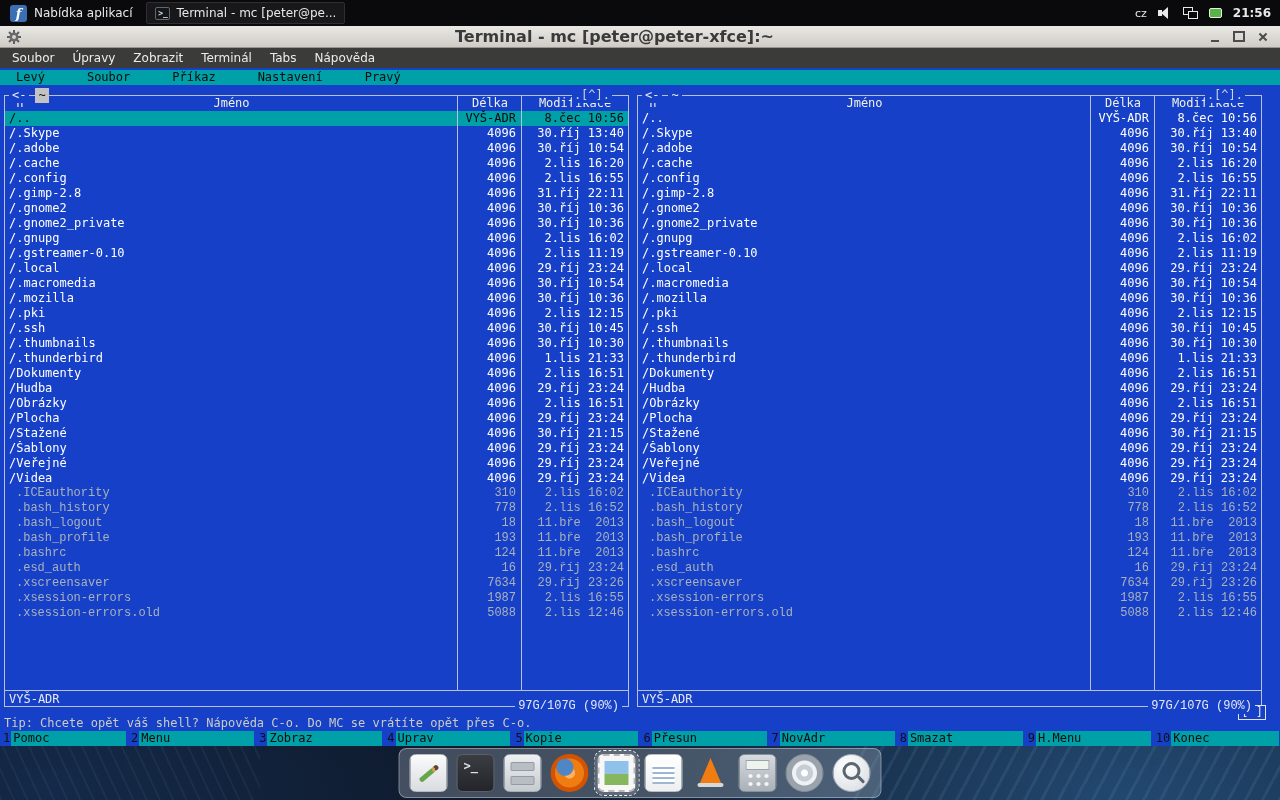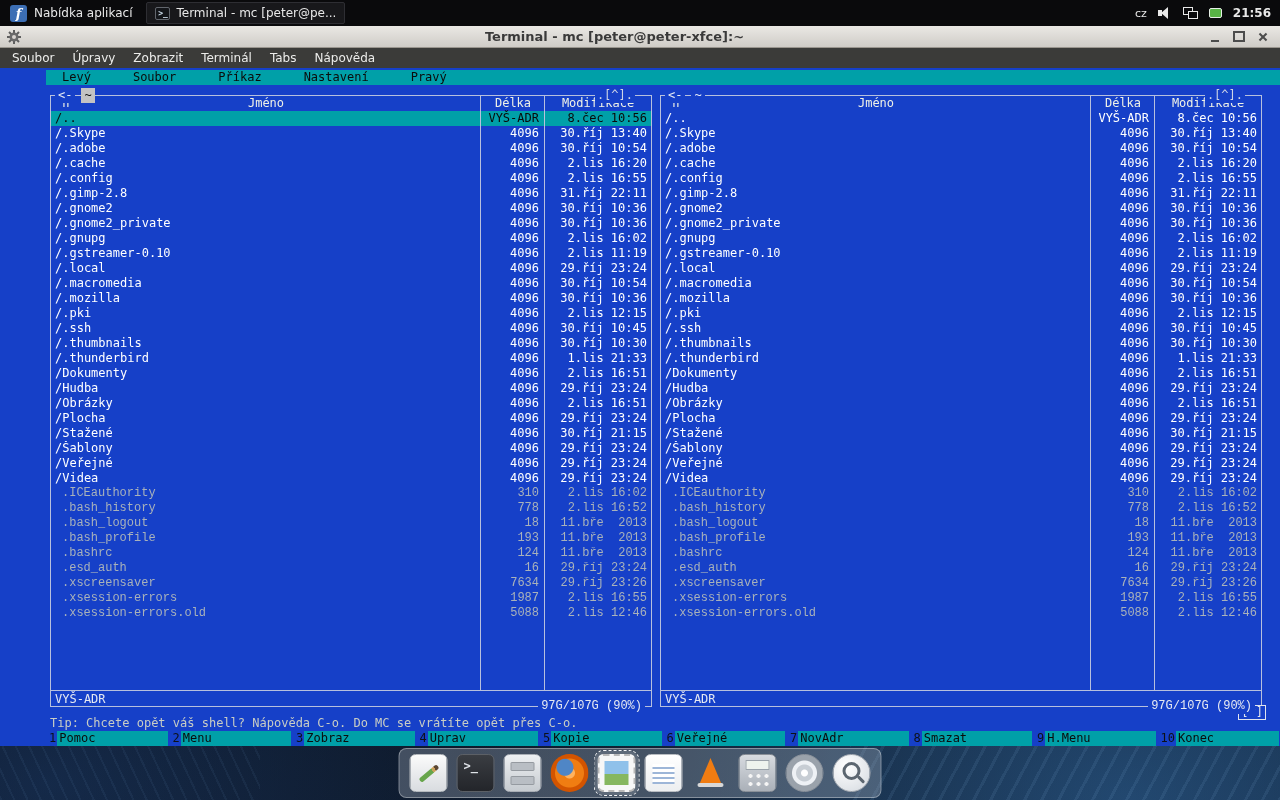--- a/index.html
+++ b/index.html
@@ -40,37 +40,37 @@
   .ico-net{position:relative;width:15px;height:12px;}
   .ico-net::before{content:"";position:absolute;left:0;top:0;width:8px;height:6px;border:1px solid #e8e8e8;}
   .ico-net::after{content:"";position:absolute;right:0;bottom:0;width:8px;height:6px;border:1px solid #e8e8e8;background:#0a0a0c;}
   .ico-bat{width:13px;height:10px;border:1px solid #e6efe6;background:#58b446;border-radius:2px;}
   .clock{font-weight:bold;}
 
   
   .window{position:absolute;top:26px;left:0;width:1280px;height:720px;display:flex;flex-direction:column;z-index:5;}
   .titlebar{height:22px;background:linear-gradient(#eae8e4,#cfccc7);border-bottom:1px solid #9a968f;
     display:flex;align-items:center;gap:6px;padding:0 7px;}
-  .title{flex:1;text-align:center;font-weight:bold;font-size:13px;color:#3a3a3a;white-space:nowrap;overflow:hidden;}
+  .title{flex:1;text-align:center;font-weight:bold;font-size:16px;color:#3a3a3a;white-space:nowrap;overflow:hidden;}
   .wbtns{display:flex;gap:10px;align-items:center;padding-right:3px;}
   .wb{width:14px;height:14px;position:relative;display:flex;align-items:flex-end;justify-content:center;}
   .wb-min::after{content:"";width:8px;height:2px;background:#4c4c4c;margin-bottom:2px;}
   .wb-max{align-items:center;}
   .wb-max::after{content:"";width:8px;height:7px;border:2px solid #4c4c4c;}
   .wb-close{align-items:center;}
   .wb-close::before,.wb-close::after{content:"";position:absolute;left:2px;top:6px;width:10px;height:2px;background:#4c4c4c;}
   .wb-close::before{transform:rotate(45deg);}
   .wb-close::after{transform:rotate(-45deg);}
   .menubar{height:20px;background:#3b3b39;display:flex;align-items:center;gap:4px;padding-left:5px;
     color:#ececea;font-size:12px;}
   .menu-item{padding:0 7px;white-space:nowrap;}
 
   
   .terminal{flex:1;background:var(--terminal-bg);position:relative;display:flex;flex-direction:column;
-    font:12px/15px "DejaVu Sans Mono","Liberation Mono",monospace;padding-top:2px;padding-left:46px;}
+    font:12px/15px "DejaVu Sans Mono","Liberation Mono",monospace;padding-top:2px;}
   .mcbar{height:15px;background:var(--accent-cyan);color:#0b0b0b;display:flex;gap:42px;padding-left:16px;flex:0 0 auto;}
   .mc-item{white-space:nowrap;}
   .panels{flex:1;display:flex;gap:8px;padding:10px 18px 9px 4px;min-height:0;}
   .panel{flex:1;border:1px solid var(--panel-line);position:relative;display:flex;flex-direction:column;min-width:0;}
   .ptoplabels{position:absolute;top:-8px;left:4px;display:flex;gap:6px;z-index:2;}
   .ptoplabels span{background:var(--terminal-bg);padding:0 3px;color:#e8ecf6;}
   .ppath.active{background:#c3c3c3;color:#111;}
   .phist{position:absolute;top:-8px;right:16px;background:var(--terminal-bg);padding:0 2px;color:#cdd4e6;z-index:2;}
   .pfree{position:absolute;bottom:-8px;right:6px;background:var(--terminal-bg);padding:0 3px;color:#e6e9f2;z-index:2;font-family:Liberation Mono, monospace;}
   .pbody{flex:1;position:relative;display:flex;flex-direction:column;overflow:hidden;}
@@ -609,21 +609,21 @@
         <div class="fkey">
           <span class="fnum">4</span>
           <span class="flabel">Uprav</span>
         </div>
         <div class="fkey">
           <span class="fnum">5</span>
           <span class="flabel">Kopie</span>
         </div>
         <div class="fkey">
           <span class="fnum">6</span>
-          <span class="flabel">Veřejné</span>
+          <span class="flabel">Přesun</span>
         </div>
         <div class="fkey">
           <span class="fnum">7</span>
           <span class="flabel">NovAdr</span>
         </div>
         <div class="fkey">
           <span class="fnum">8</span>
           <span class="flabel">Smazat</span>
         </div>
         <div class="fkey">

